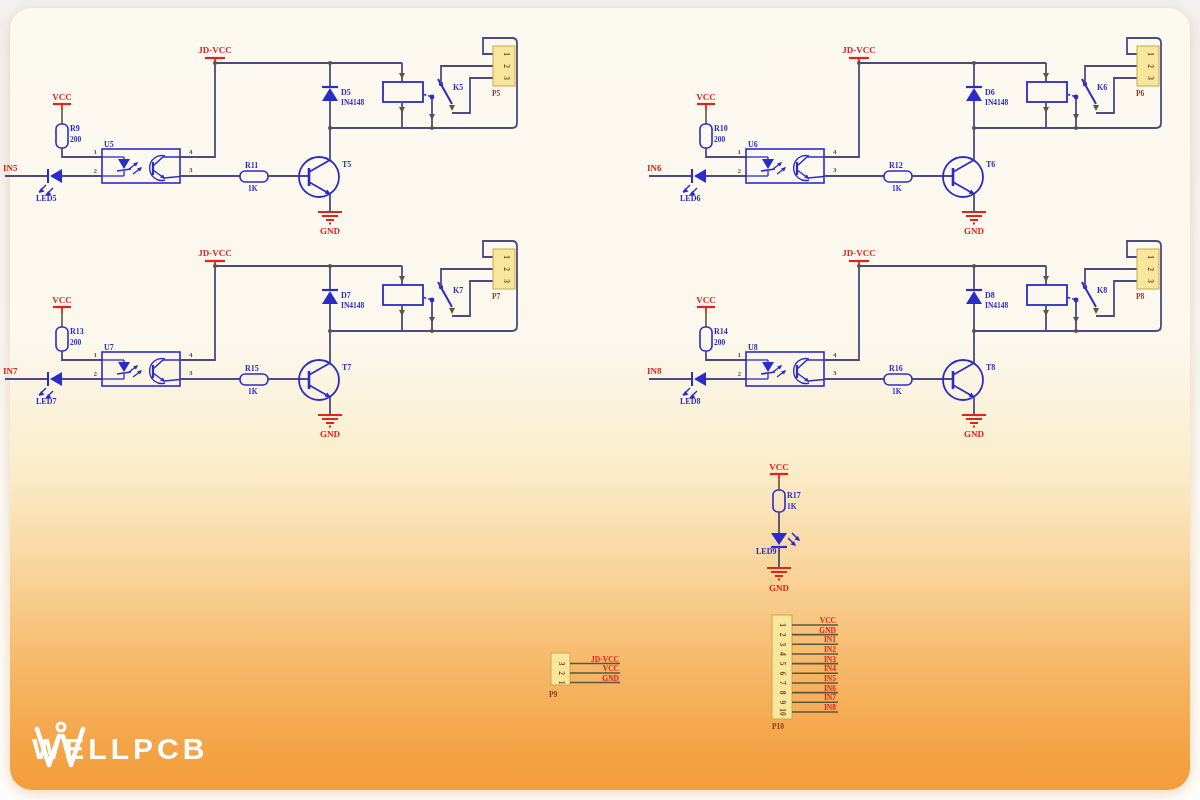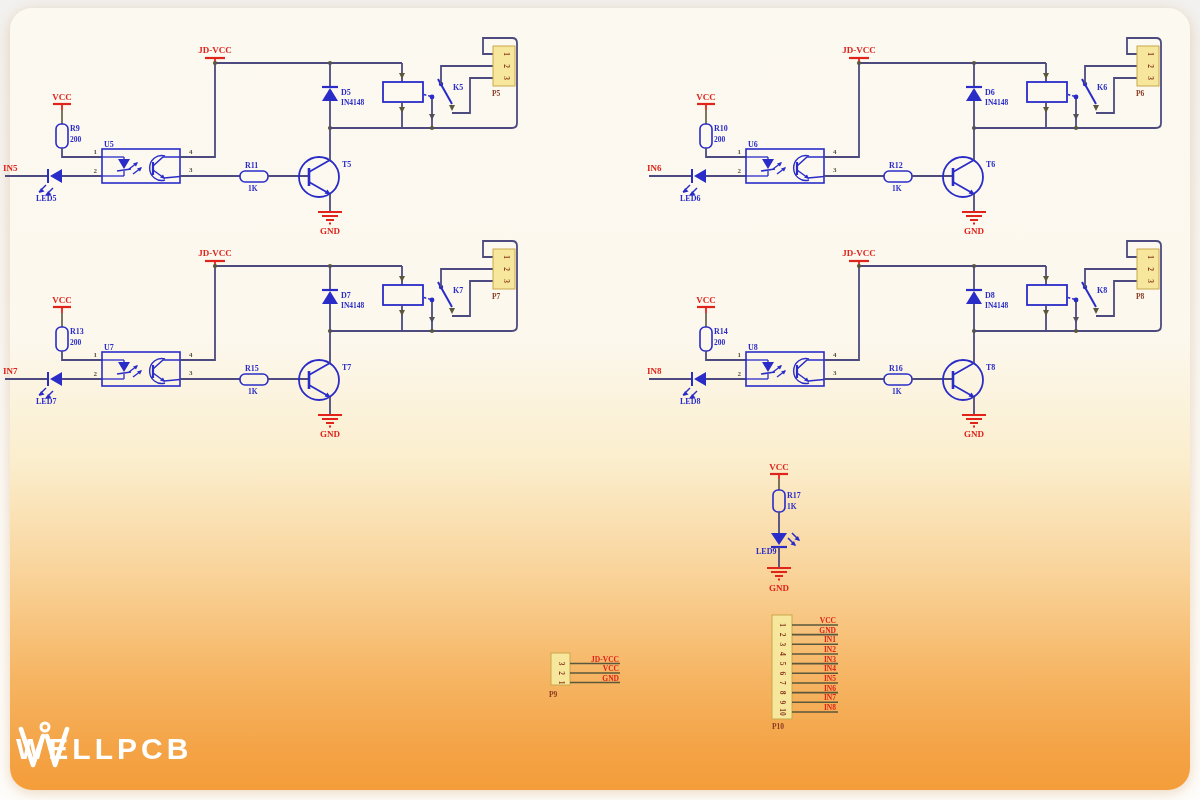--- a/index.html
+++ b/index.html
@@ -25,21 +25,21 @@
   
   text{user-select:none;}
   .t-red{fill:#e0241c;font:bold 9px "Liberation Serif",serif;}
   .t-red-s{fill:#e0241c;font:bold 7.5px "Liberation Serif",serif;}
   .t-blue{fill:#2a2cc8;font:bold 8px "Liberation Serif",serif;}
   .t-blue-s{fill:#2a2cc8;font:bold 7.5px "Liberation Serif",serif;}
   .t-pin{fill:#55523b;font:bold 7px "Liberation Serif",serif;}
   .t-dred{fill:#8a3b22;font:bold 7.5px "Liberation Serif",serif;}
   
   .logo{
-    position:absolute;left:16px;top:720px;height:58px;
+    position:absolute;left:32px;top:720px;height:58px;
     display:flex;align-items:center;gap:12px;color:#ffffff;
   }
   .logo-text{
     font-family:"Liberation Sans",sans-serif;font-weight:bold;font-size:30px;
     letter-spacing:4px;color:#fff;transform:scaleY(.96);
   }
 </style>
 </head>
 <body>
 

